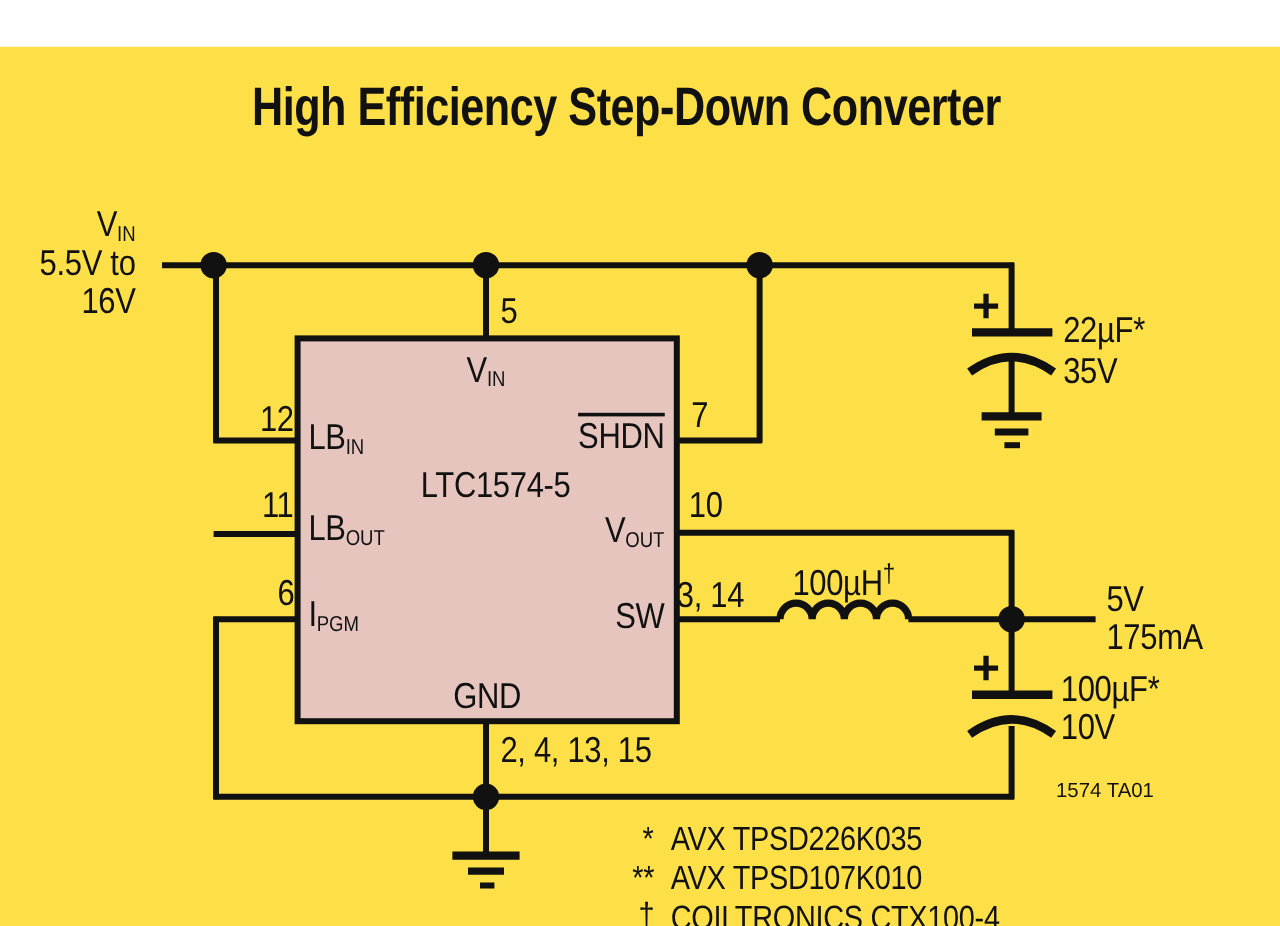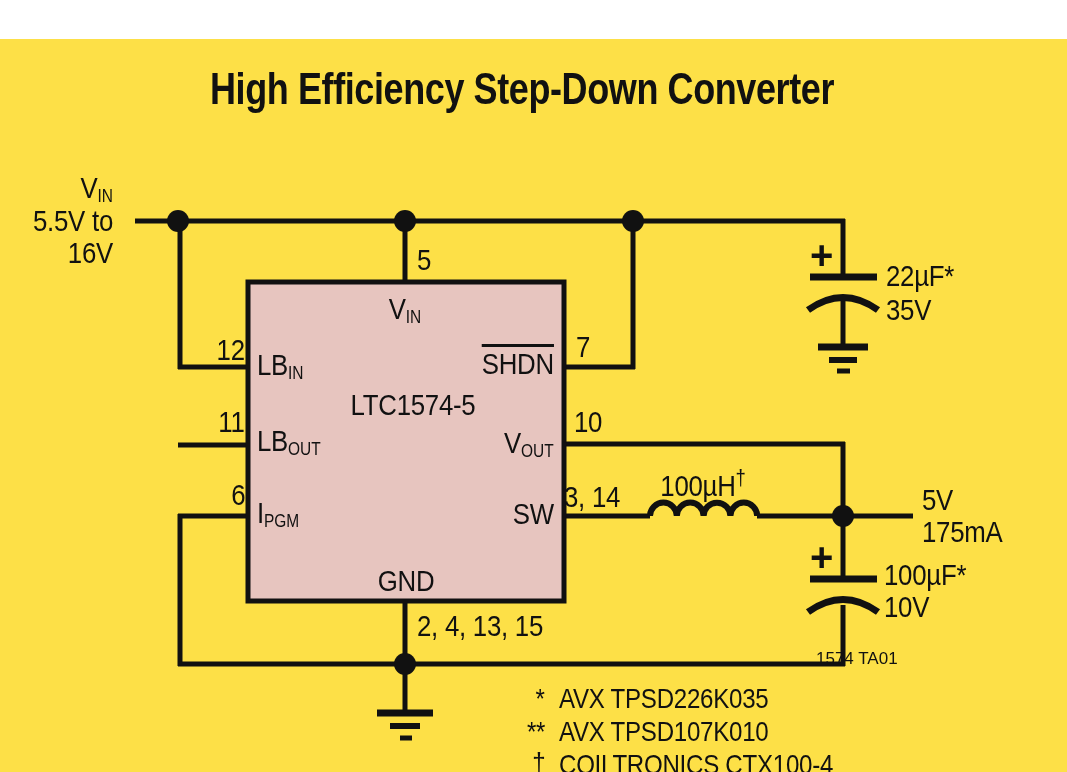--- a/index.html
+++ b/index.html
@@ -120,21 +120,21 @@
 
   <div class="lbl ctr" style="left:703px;top:428px;"><span>100µH</span><span class="sp">†</span></div>
 
   <div class="lbl o-left cx" style="left:922px;top:446px;">5V</div>
   <div class="lbl o-left cx" style="left:922px;top:478px;">175mA</div>
 
   <div class="plus" style="left:810px;top:498px;">+</div>
   <div class="lbl o-left cx" style="left:884px;top:521px;">100µF*</div>
   <div class="lbl o-left cx" style="left:884px;top:553px;">10V</div>
 
-  <div class="lbl small o-left" style="left:816px;top:611px;">1574 TA01</div>
+  <div class="lbl small o-left" style="left:880px;top:611px;">1574 TA01</div>
 
   <div class="lbl fn o-right cx" style="right:522px;top:646px;">*</div>
   <div class="lbl fn o-left cx" style="left:559px;top:646px;">AVX TPSD226K035</div>
   <div class="lbl fn o-right cx" style="right:522px;top:679px;">**</div>
   <div class="lbl fn o-left cx" style="left:559px;top:679px;">AVX TPSD107K010</div>
   <div class="lbl fn o-right cx" style="right:522px;top:710px;">†</div>
   <div class="lbl fn o-left cx" style="left:559px;top:712px;">COILTRONICS CTX100-4</div>
 
 </div>
 

